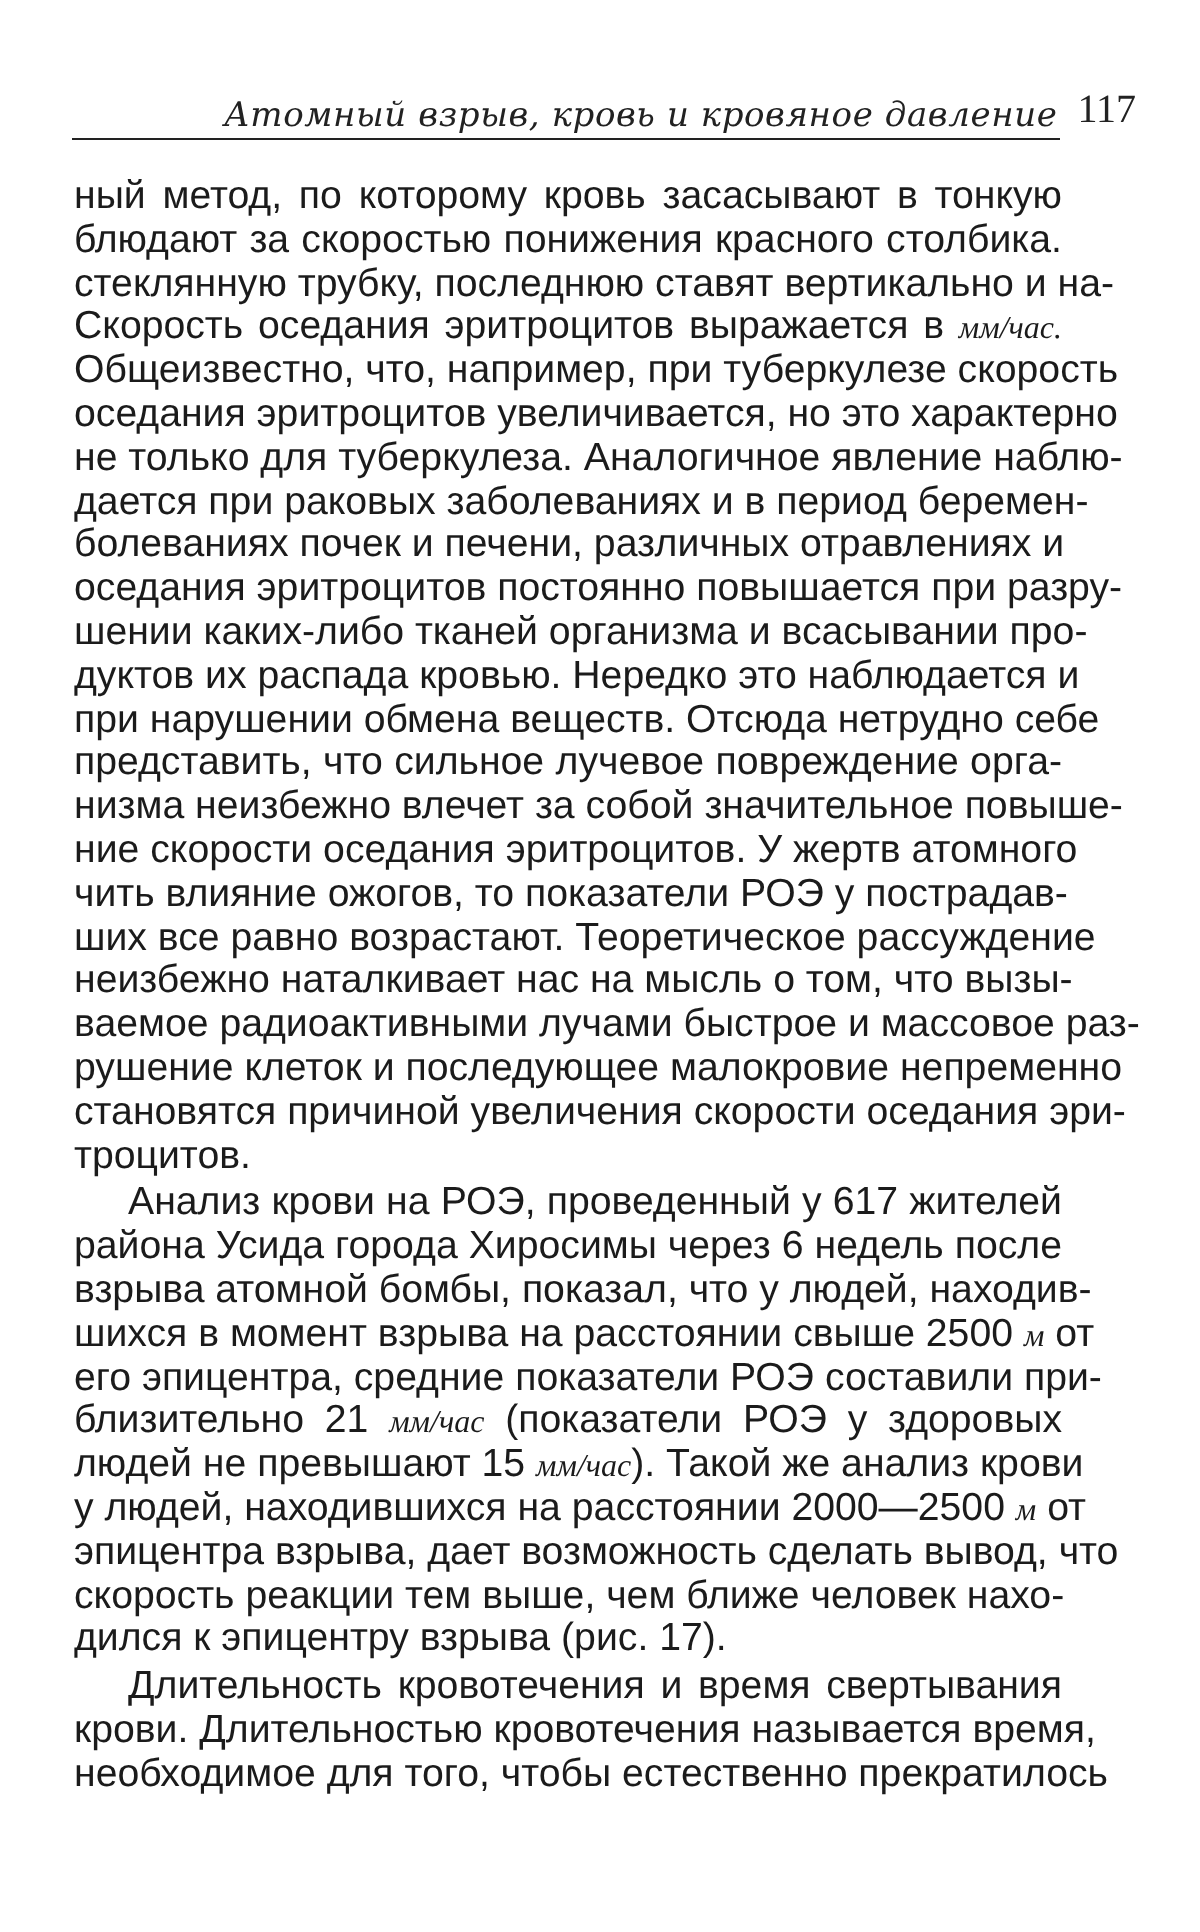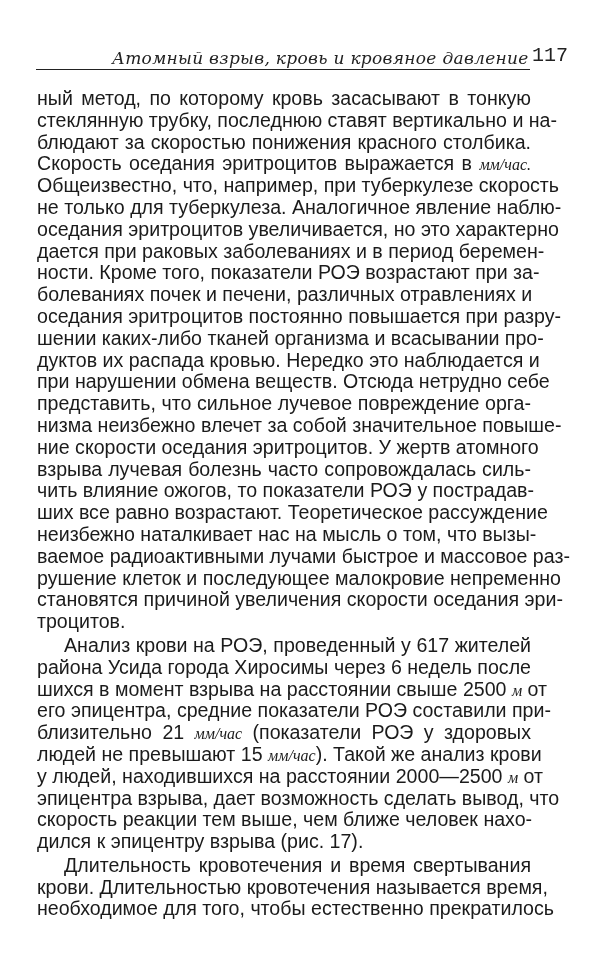--- a/index.html
+++ b/index.html
@@ -7,21 +7,21 @@
     .header {
       position: absolute; left: 40px; top: 40px; width: 530px; height: 32px; text-align: center;
     }
     .running-title {
       position: absolute; left: 72px; top: 8px;
       font-family: "DejaVu Serif", serif; font-style: italic; font-size: 17px;
       letter-spacing: 0.3px; color: #222;
     }
     .page-number {
       position: absolute; right: 2px; top: 4px;
-      font-family: Liberation Mono, monospace; font-size: 20px; color: #222;
+      font-family: Liberation Serif, serif; font-size: 20px; color: #222;
     }
     .rule {
       position: absolute; left: 36px; top: 69px; width: 494px; height: 0;
       border-top: 1.6px solid #222;
     }
     .text {
       position: absolute; left: 37px; top: 88px; width: 494px;
       font-family: "Liberation Sans", sans-serif; font-size: 19.6px; color: #1b1b1b;
     }
     .line {
@@ -39,49 +39,48 @@
 
 <div class="header">
   <span class="running-title">Атомный взрыв, кровь и кровяное давление</span>
   <span class="page-number">117</span>
 </div>
 <div class="rule"></div>
 
 <div class="text" id="body-text">
     <div>
       <div class="line">ный метод, по которому кровь засасывают в тонкую</div>
+      <div class="line">блюдают за скоростью понижения красного столбика.</div>
       <div class="line">стеклянную трубку, последнюю ставят вертикально и на-</div>
-      <div class="line">блюдают за скоростью понижения красного столбика.</div>
       <div class="line">Скорость оседания эритроцитов выражается в <span class="it">мм/час.</span></div>
       <div class="line">Общеизвестно, что, например, при туберкулезе скорость</div>
+      <div class="line">оседания эритроцитов увеличивается, но это характерно</div>
       <div class="line">не только для туберкулеза. Аналогичное явление наблю-</div>
-      <div class="line">оседания эритроцитов увеличивается, но это характерно</div>
       <div class="line">дается при раковых заболеваниях и в период беремен-</div>
-      <div class="line">ности. Кроме того, показатели РОЭ возрастают при за-</div>
       <div class="line">болеваниях почек и печени, различных отравлениях и</div>
       <div class="line">оседания эритроцитов постоянно повышается при разру-</div>
       <div class="line">шении каких-либо тканей организма и всасывании про-</div>
       <div class="line">дуктов их распада кровью. Нередко это наблюдается и</div>
       <div class="line">при нарушении обмена веществ. Отсюда нетрудно себе</div>
       <div class="line">представить, что сильное лучевое повреждение орга-</div>
       <div class="line">низма неизбежно влечет за собой значительное повыше-</div>
       <div class="line">ние скорости оседания эритроцитов. У жертв атомного</div>
-      <div class="line">взрыва лучевая болезнь часто сопровождалась силь-</div>
       <div class="line">чить влияние ожогов, то показатели РОЭ у пострадав-</div>
       <div class="line">ших все равно возрастают. Теоретическое рассуждение</div>
       <div class="line">неизбежно наталкивает нас на мысль о том, что вызы-</div>
       <div class="line">ваемое радиоактивными лучами быстрое и массовое раз-</div>
       <div class="line">рушение клеток и последующее малокровие непременно</div>
       <div class="line">становятся причиной увеличения скорости оседания эри-</div>
       <div class="line last">троцитов.</div>
     </div>
     <div class="gap"></div>
     <div>
       <div class="line indent">Анализ крови на РОЭ, проведенный у 617 жителей</div>
       <div class="line">района Усида города Хиросимы через 6 недель после</div>
+      <div class="line">взрыва атомной бомбы, показал, что у людей, находив-</div>
       <div class="line">шихся в момент взрыва на расстоянии свыше 2500 <span class="it">м</span> от</div>
       <div class="line">его эпицентра, средние показатели РОЭ составили при-</div>
       <div class="line">близительно 21 <span class="it">мм/час</span> (показатели РОЭ у здоровых</div>
       <div class="line">людей не превышают 15 <span class="it">мм/час</span>). Такой же анализ крови</div>
       <div class="line">у людей, находившихся на расстоянии 2000—2500 <span class="it">м</span> от</div>
       <div class="line">эпицентра взрыва, дает возможность сделать вывод, что</div>
       <div class="line">скорость реакции тем выше, чем ближе человек нахо-</div>
       <div class="line last">дился к эпицентру взрыва (рис. 17).</div>
     </div>
     <div class="gap"></div>

